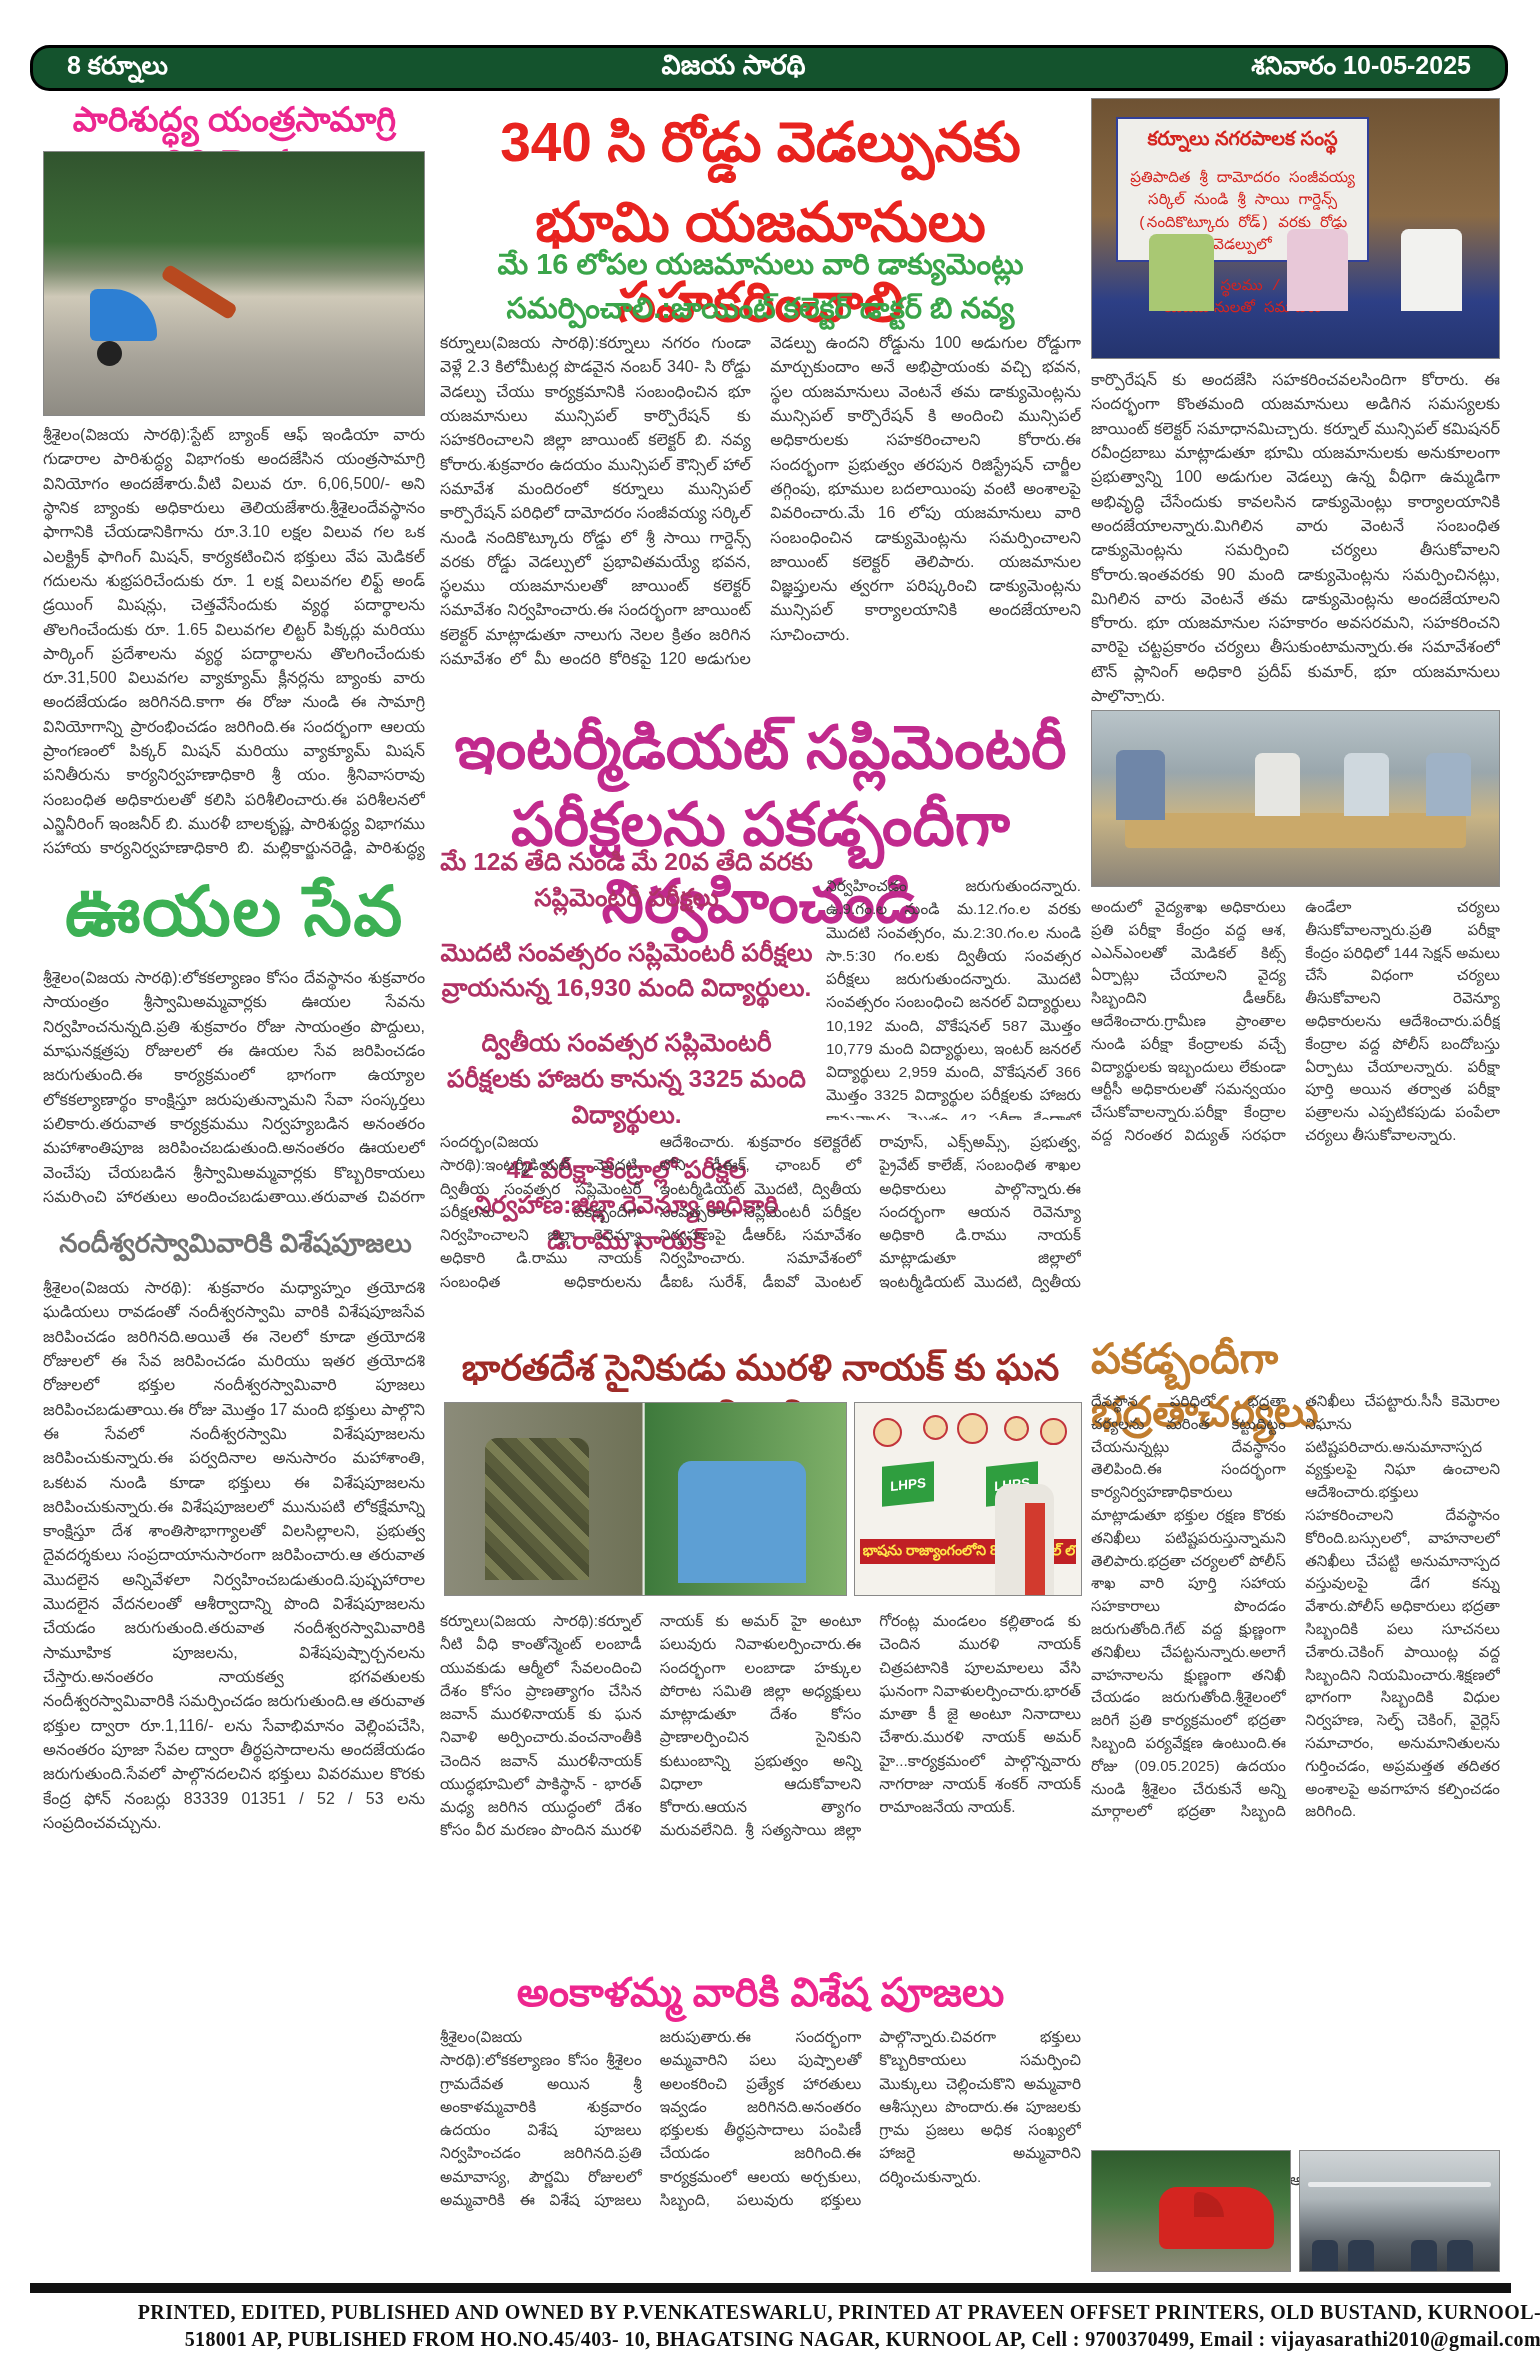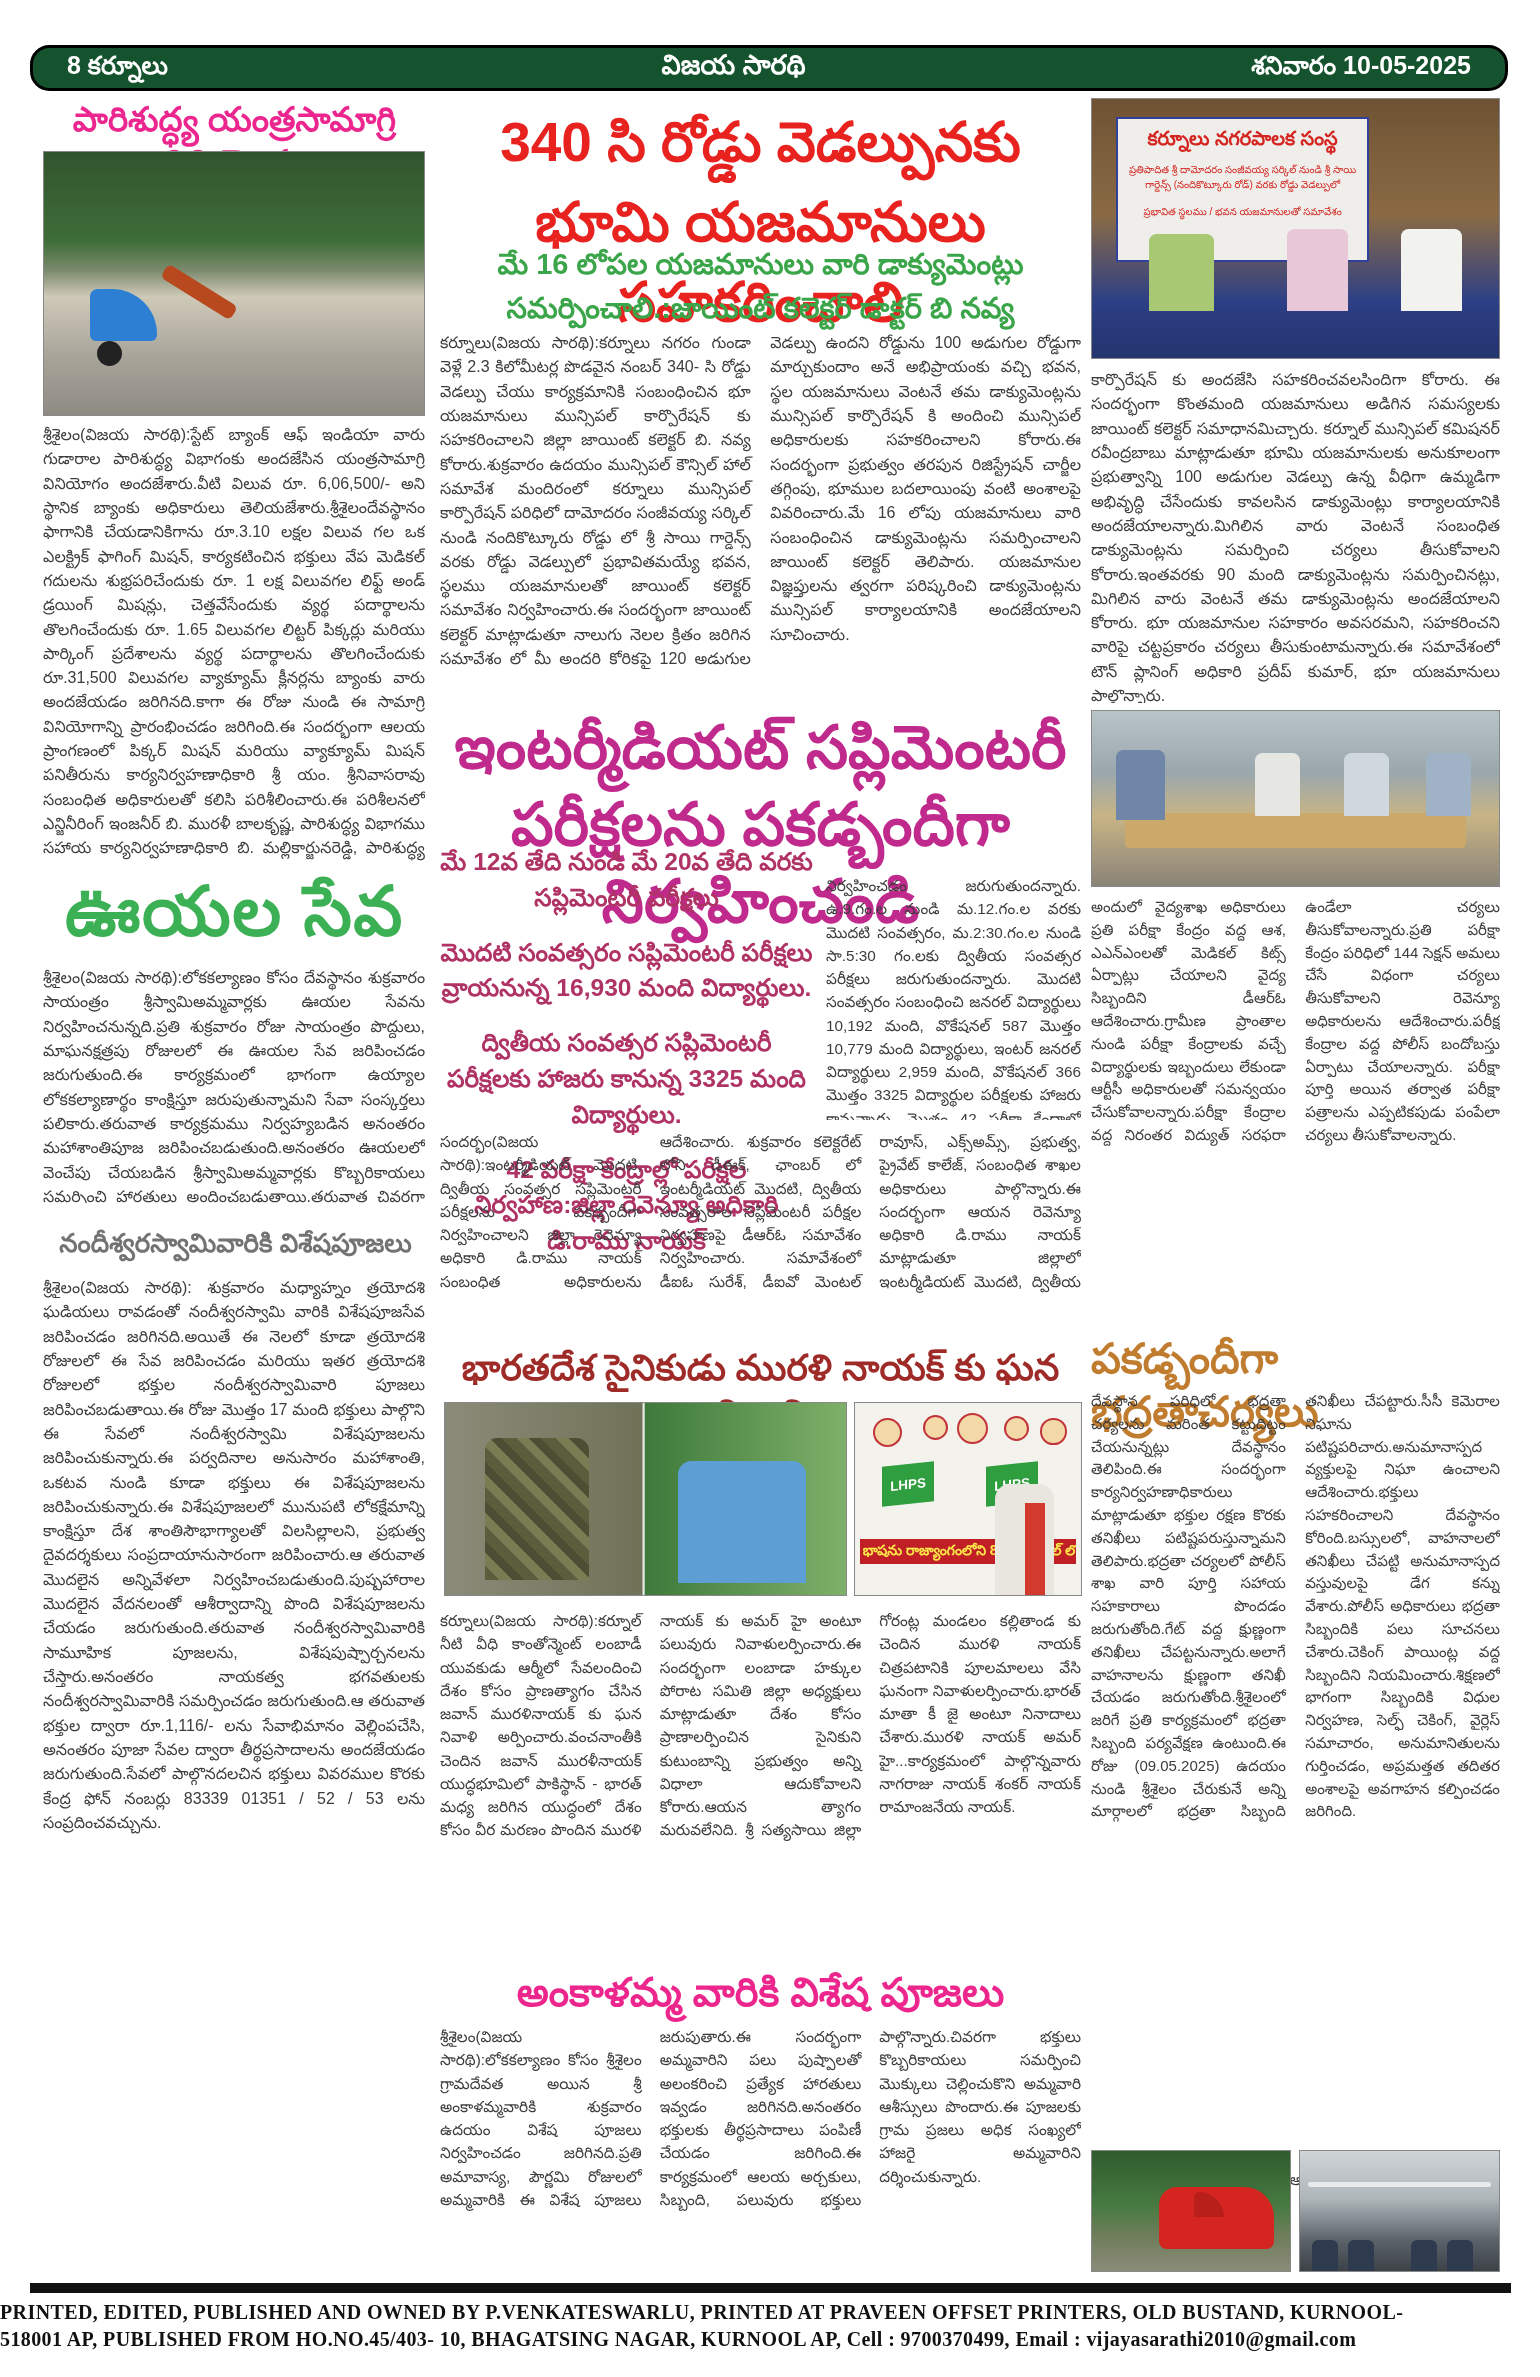--- a/index.html
+++ b/index.html
@@ -27,21 +27,21 @@
   .c3{column-count:3;column-gap:18px;}
   
   .ph{border:0.7px solid #888;box-sizing:border-box;overflow:hidden;}
   .ph-sanitation{background:linear-gradient(180deg,#31542e 0%,#3e6d38 34%,#7b8a6d 45%,#cfc9b8 55%,#a8a49a 78%,#8e8b83 100%);}
   .cart{position:absolute;left:12%;top:52%;width:67px;height:52px;background:#2d7fd3;border-radius:7.5px 45px 6px 6px;}
   .cart-wheel{position:absolute;left:14%;top:72%;width:25px;height:25px;border-radius:50%;background:#222;}
   .pipe{position:absolute;left:30%;top:50%;width:82px;height:16.4px;background:#b8491f;transform:rotate(32deg);border-radius:6px;}
   .ph-meeting{background:linear-gradient(180deg,#6e5233 0%,#7d5f3c 22%,#8a6a45 45%,#2d3f86 78%,#24346e 100%);}
   .banner{position:absolute;left:6%;top:7%;width:62%;height:56%;background:#efeeea;border:2.2px solid #31409a;padding:7.5px 9px;box-sizing:border-box;text-align:center;}
   .banner .b1{color:#d42520;font-weight:bold;font-size:19.4px;line-height:1.2;}
-  .banner .b2{color:#d42520;font-size:10px;line-height:1.5;margin-top:12px;}
+  .banner .b2{color:#d42520;font-size:15px;line-height:1.5;margin-top:18px;font-family:Liberation Mono, monospace;}
   .person{position:absolute;border-radius:7.5px 7.5px 0 0;}
   .ph-office{background:linear-gradient(180deg,#b9c4c9 0%,#9aa7ad 35%,#C8B485 60%,#8a8378 100%);}
   .desk{position:absolute;left:8%;top:58%;width:84%;height:20%;background:#caa96a;border-radius:4.5px;}
   .ph-soldier{background:linear-gradient(90deg,#8b8b79 0%,#6f7257 49%,#ffffff 49.6%,#3e7a3c 50%,#7fb069 100%);}
   .soldier-body{position:absolute;left:10%;top:18%;width:26%;height:74%;background:repeating-linear-gradient(45deg,#5b5e3c 0 10.4px,#7a7d53 10.4px 19.4px,#4c4f33 19.4px 28px);border-radius:12px 12px 0 0;}
   .civil-body{position:absolute;left:58%;top:30%;width:32%;height:64%;background:#5d9fd4;border-radius:13.4px 13.4px 0 0;}
   .ph-lhps{background:#f4f2ec;}
   .lhps-flag{position:absolute;width:52px;height:40px;background:#2f9e3f;color:#fff;font-weight:bold;font-size:13.4px;display:flex;align-items:center;justify-content:center;transform:skewY(-6deg);}
   .lhps-circle{position:absolute;border-radius:50%;border:2.2px solid #c2343b;background:#f3d9a8;}
   .lhps-strip{position:absolute;left:2%;bottom:16%;width:96%;height:13%;background:#c02025;color:#ffe84a;font-weight:bold;font-size:14px;display:flex;align-items:center;justify-content:center;white-space:nowrap;overflow:hidden;}
@@ -49,21 +49,21 @@
   .shawl{position:absolute;right:16%;bottom:0;width:9%;height:48%;background:#d23a2e;}
   .ph-carcheck{background:linear-gradient(180deg,#2f5b2d 0%,#477a41 45%,#6d7d5a 70%,#8b8b79 100%);}
   .redcar{position:absolute;left:34%;top:30%;width:58%;height:52%;background:#d42520;border-radius:18px 30px 7.5px 7.5px;}
   .hatch{position:absolute;left:30%;top:8%;width:26%;height:40%;background:#b81f1b;border-radius:9px 45px 0 0;}
   .ph-bus{background:linear-gradient(180deg,#cfd4d6 0%,#aeb6ba 40%,#5a6168 75%,#3c4248 100%);}
   .busrail{position:absolute;left:4%;top:26%;width:92%;height:4.5px;background:#e8eaec;border-radius:2.2px;}
   .seat{position:absolute;width:13%;height:26%;background:#2e3b4e;border-radius:6px 6px 0 0;bottom:0;}
   .cap{font-size:16px;line-height:1.3;text-align:left;}
   
   .foot-bar{left:30px;top:2283px;width:1481px;height:10.4px;background:#111;}
-  .foot-line{width:1541px;text-align:left;font-family:"Liberation Serif","DejaVu Serif",serif;font-weight:bold;color:#111;font-size:20px;letter-spacing:0.4px;}
+  .foot-line{width:1541px;text-align:right;font-family:"Liberation Serif","DejaVu Serif",serif;font-weight:bold;color:#111;font-size:20px;letter-spacing:0.4px;}
 </style>
 </head>
 <body>
 
 <div class="abs mast">
   <span>8 కర్నూలు</span>
   <span class="mid">విజయ సారథి</span>
   <span>శనివారం  10-05-2025</span>
 </div>
 

